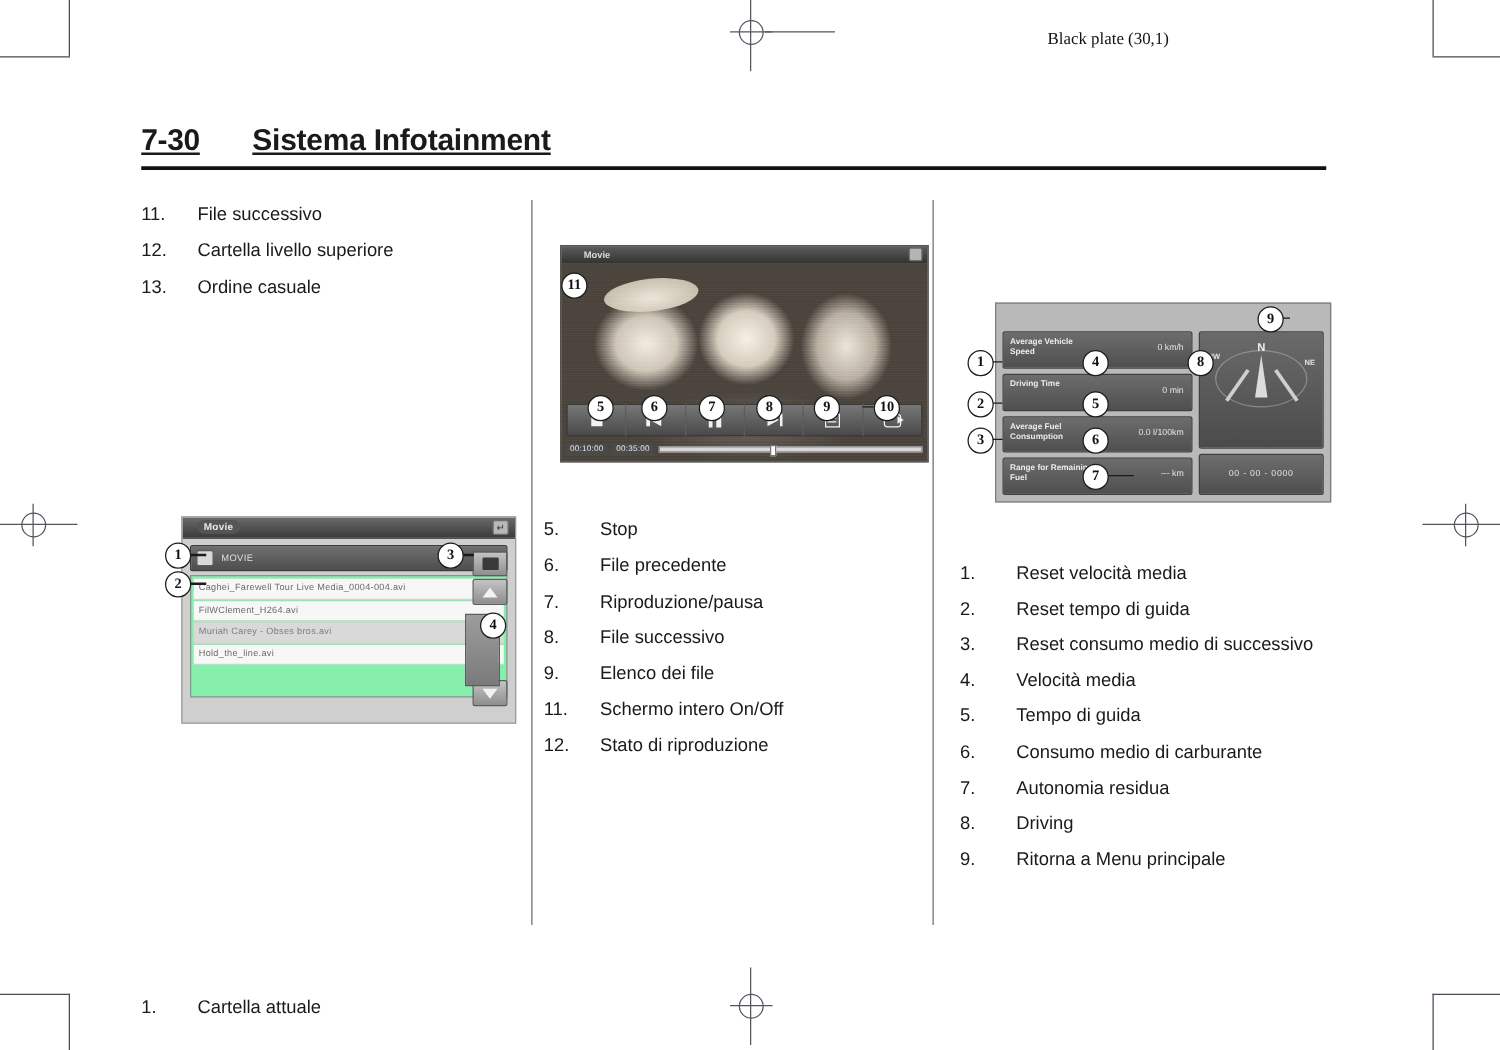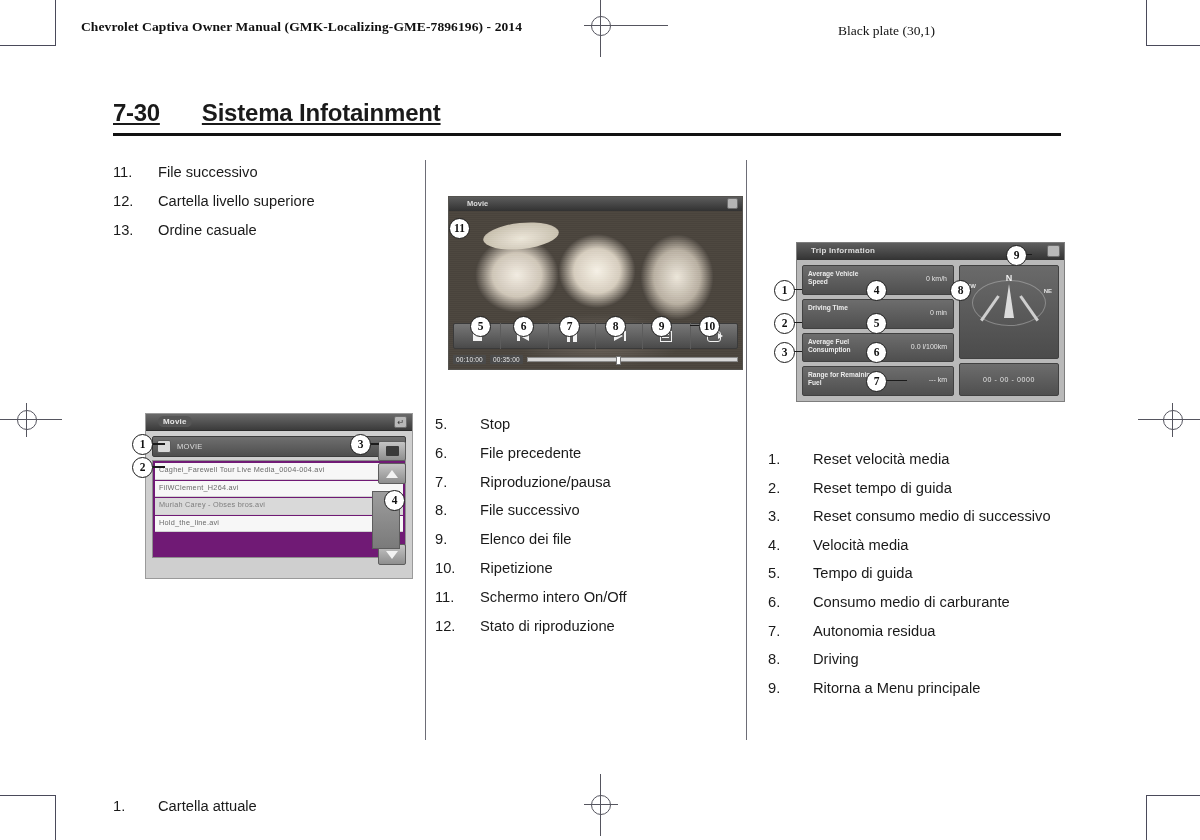--- a/index.html
+++ b/index.html
@@ -135,21 +135,21 @@
   }
   .pathbar .folder-ic {
     position: absolute; left: 4px; top: 3px; width: 14px; height: 13px;
     background: #d9d9d9; border: 1px solid #5a5a5a; border-radius: 2px;
   }
   .pathbar .path-txt {
     position: absolute; left: 24px; top: 5px; font-size: 7.5px;
     color: #ddd; letter-spacing: .3px;
   }
   .filelist {
-    margin: 0 6px; background: #701a75; border: 1px solid #8f8f8f;
+    margin: 0 6px; background: #86efac; border: 1px solid #8f8f8f;
     height: 98px; padding: 2px 2px 0 2px; position: relative;
   }
   .filerow {
     height: 16.5px; margin-bottom: 1px; padding: 2px 4px;
     font-size: 7.3px; color: #6a6a6a; letter-spacing: .25px;
     background: #f7f7f7; border-bottom: 1px solid #d2d2d2;
     white-space: nowrap; overflow: hidden;
     filter: blur(0.5px);
   }
   .filerow.alt { background: #d9d9d9; color:#7d7d7d; }
@@ -369,21 +369,20 @@
     <div class="hline"></div>
 </div>
 <div class="reg-mark tall" style="left:584px;top:788px;">
   <div class="circ"></div>
     <div class="vline"></div>
     <div class="hline"></div>
 </div>
 <div class="crop-line" style="left:612px;top:25px;width:56px;height:1px;background:#55555f;"></div>
 
 <div class="hdr-left">
-  <div>Chevrolet Captiva Owner Manual (GMK-Localizing-GME-7896196) - 2014</div>
 </div>
 <div class="hdr-right">Black plate (30,1)</div>
 
 <div class="page-title-wrap">
   <div class="page-title">
     <span class="num">7-30</span>
     <span class="txt">Sistema Infotainment</span>
   </div>
   <div class="title-rule"></div>
 </div>
@@ -510,36 +509,31 @@
       <div class="callout-line" style="left:250px;top:135px;width:9px;"></div>
     </div>
   </div>
 
   <ol class="numlist" style="margin-top:24px;">
     <li><span class="n">5.</span><span>Stop</span></li>
     <li><span class="n">6.</span><span>File precedente</span></li>
     <li><span class="n">7.</span><span>Riproduzione/pausa</span></li>
     <li><span class="n">8.</span><span>File successivo</span></li>
     <li><span class="n">9.</span><span>Elenco dei file</span></li>
-    <li><span class="n">10.</span><span>Ripetizione</span></li>
     <li><span class="n">11.</span><span>Schermo intero On/Off</span></li>
     <li><span class="n">12.</span><span>Stato di riproduzione</span></li>
   </ol>
 </div>
 
 <div class="col col-3">
 
 
   <div class="fig" style="height:262px;">
     <div id="fig3">
       <div class="shot screen">
-        <div class="trip-title">
-          <span class="tt-label">Trip Information</span>
-          <span class="tt-btn"></span>
-        </div>
         <div class="trip-body">
           <div class="trip-left">
             <div class="trip-row">
               <span class="lbl">Average Vehicle Speed</span>
               <span class="val">0   km/h</span>
             </div>
             <div class="trip-row">
               <span class="lbl">Driving Time</span>
               <span class="val">0 min</span>
             </div>

